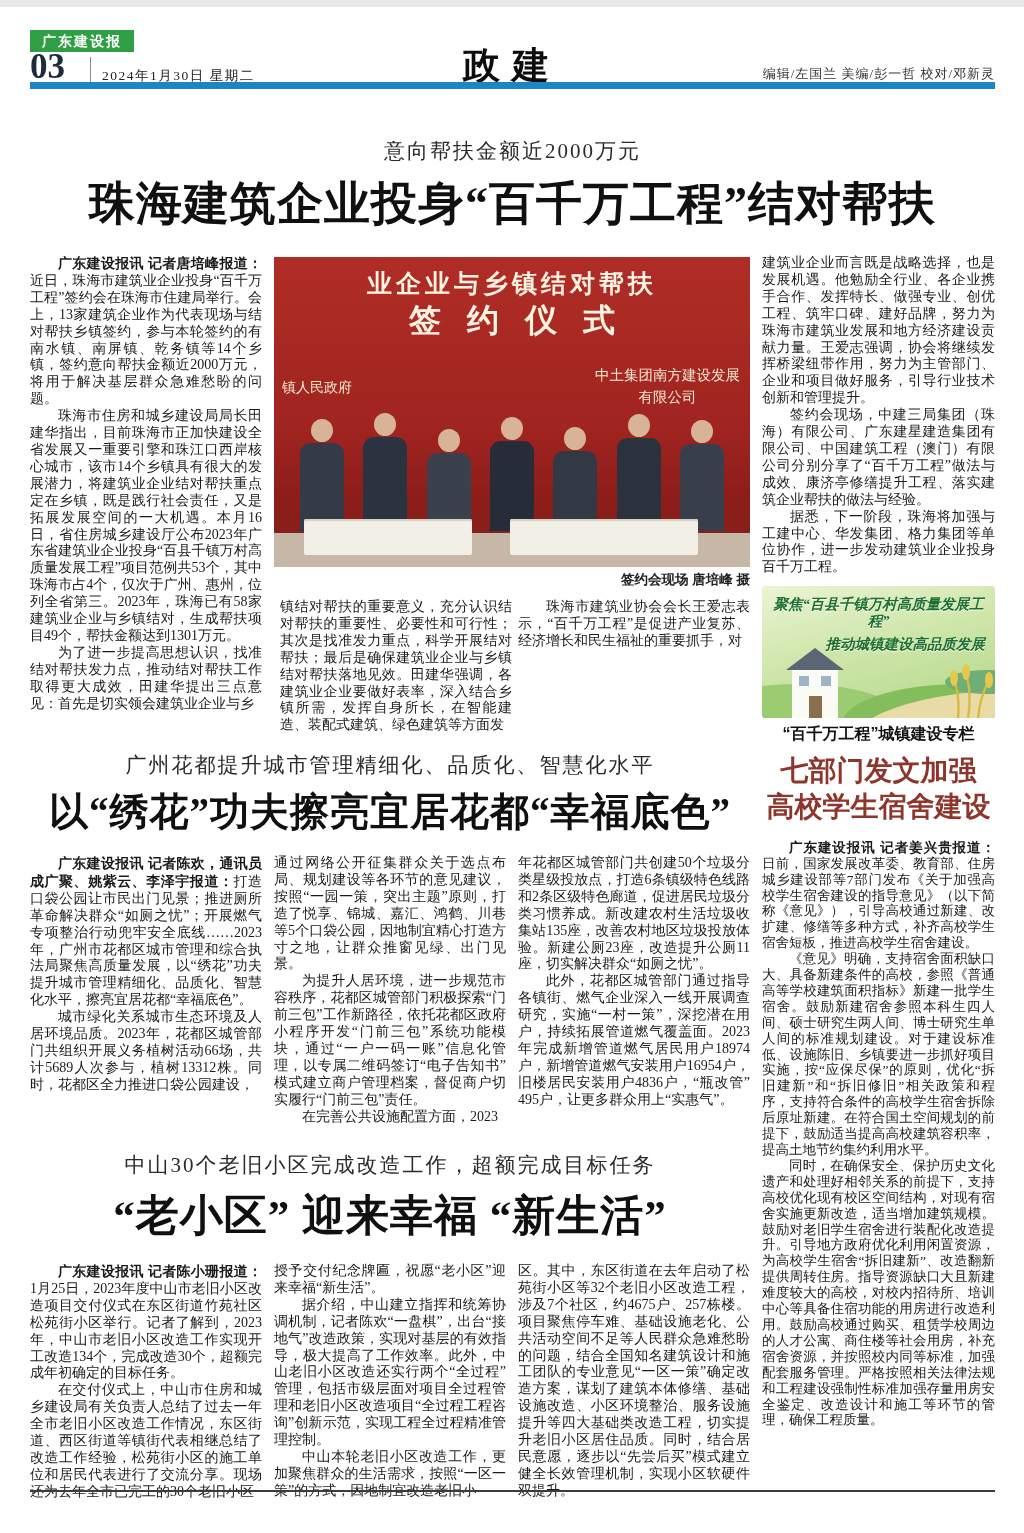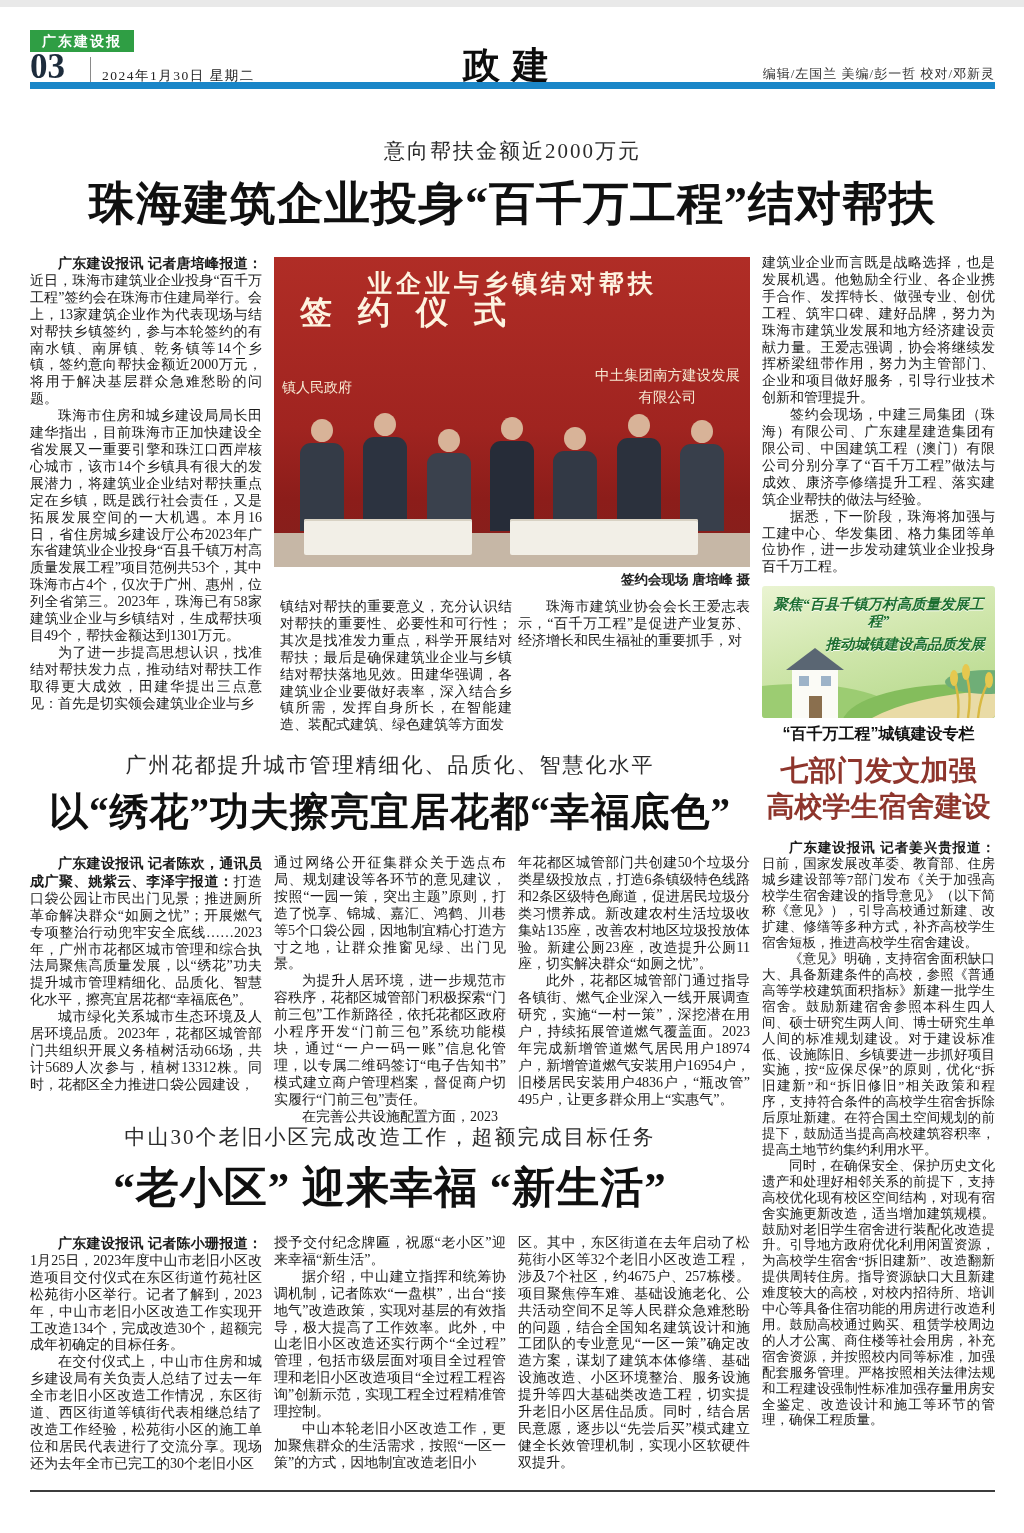--- a/index.html
+++ b/index.html
@@ -35,21 +35,21 @@
   .a1-col3{position:absolute;left:488px;top:344px;width:232px;}
   .a1-col4{position:absolute;left:732px;top:0;width:233px;}
   .a1-caption{position:absolute;left:244px;top:316px;width:476px;text-align:right;
         font-size:13.5px;font-weight:bold;font-family:"Liberation Sans",sans-serif;color:#222;}
 
   
   .a1-photo{position:absolute;left:244px;top:2px;width:476px;height:310px;overflow:hidden;
         background:linear-gradient(180deg,#b02d26 0%,#a02420 55%,#8c1d1a 78%,#84201c 100%);}
   .ph-banner1{position:absolute;top:10px;left:0;width:100%;text-align:center;
         font-size:25px;font-weight:bold;color:#fdf3e0;letter-spacing:4px;}
-  .ph-banner2{position:absolute;top:34px;left:0;width:100%;
+  .ph-banner2{position:absolute;top:42px;left:0;width:100%;text-align:center;
         font-size:32px;font-weight:bold;color:#fdf3e0;letter-spacing:26px;text-indent:26px;}
   .ph-left{position:absolute;top:122px;left:8px;font-size:14px;color:#f6e9d2;}
   .ph-right{position:absolute;top:108px;right:10px;font-size:14.5px;color:#f6e9d2;
         text-align:center;line-height:1.5;}
   .ph-people{position:absolute;left:0;right:0;bottom:36px;display:flex;
         justify-content:space-around;align-items:flex-end;padding:0 16px;}
   .person{display:block;width:44px;border-radius:11px 11px 0 0;position:relative;}
   .person::before{content:"";position:absolute;top:-24px;left:11px;width:22px;height:23px;
         border-radius:50%;background:#d8b398;}
   .ph-floor{position:absolute;left:0;right:0;bottom:0;height:34px;background:#c6b7a6;}
@@ -74,21 +74,21 @@
   .a2 .headline{font-size:39px;margin-top:6px;}
   .a2-body{display:flex;gap:12px;margin-top:16px;}
   .a2-body .col{width:232px;}
 
   
   .a3{position:absolute;left:762px;top:746px;width:233px;}
   .a3-headline{text-align:center;font-size:28px;font-weight:bold;color:#8e352c;line-height:1.3;}
   .a3-body{margin-top:14px;font-size:13.5px;line-height:15.9px;text-align:justify;}
 
   
-  .a4{position:absolute;left:30px;top:1116px;width:720px;}
+  .a4{position:absolute;left:30px;top:1144px;width:720px;}
   .a4 .headline{font-size:43px;margin-top:8px;font-family:Liberation Serif, serif;}
   .a4-body{display:flex;gap:12px;margin-top:18px;}
   .a4-body .col{width:232px;}
 
   .bottom-rule{position:absolute;left:30px;top:1483px;width:965px;height:2px;background:#3c3c3c;}
 </style>
 </head>
 <body>
 
 <div class="page">

